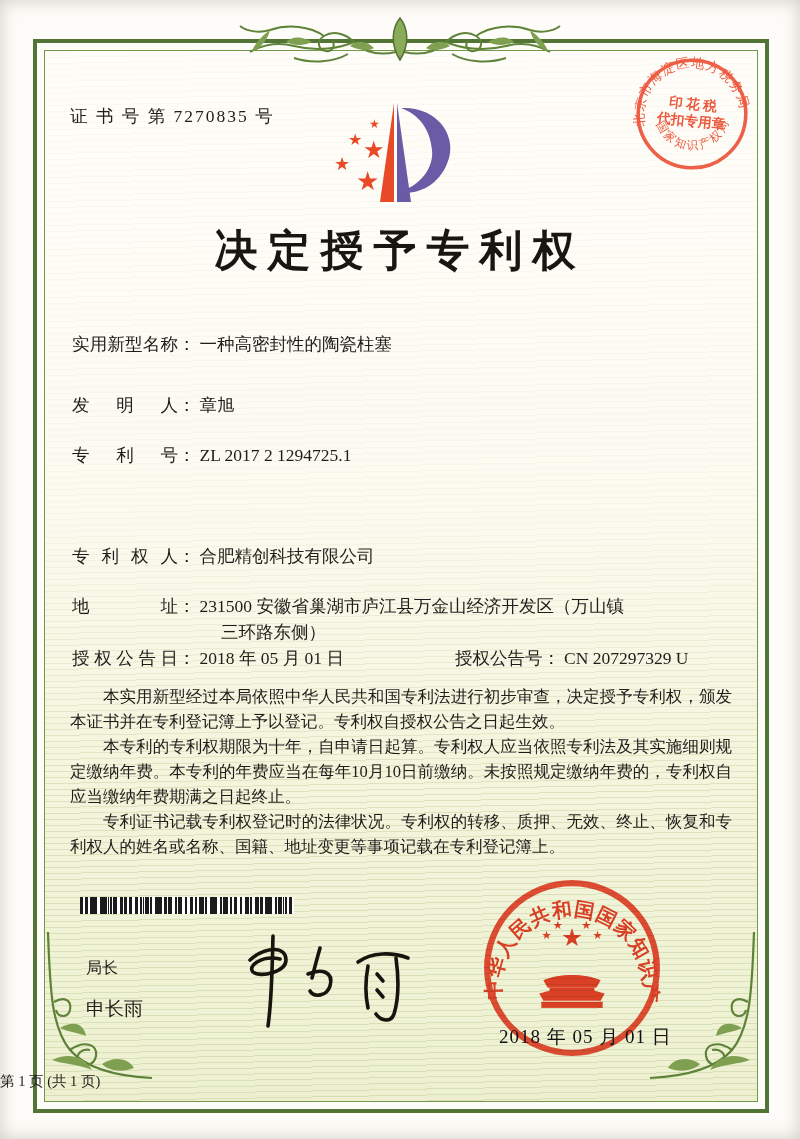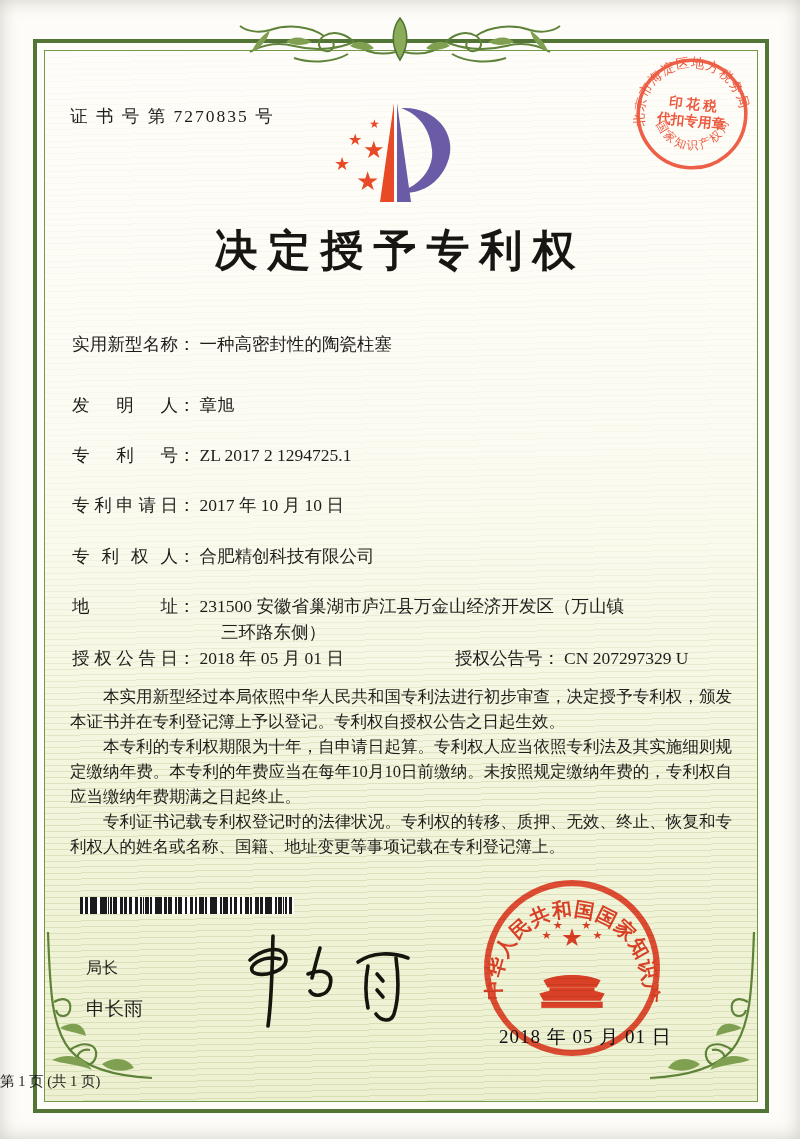--- a/index.html
+++ b/index.html
@@ -135,23 +135,20 @@
   <div class="abs title">决定授予专利权</div>
 
   <div class="abs frow" style="top:332px;">
     <span class="flabel">实用新型名称</span><span>：</span><span class="fvalue">一种高密封性的陶瓷柱塞</span>
   </div>
   <div class="abs frow" style="top:393px;">
     <span class="flabel">发明人</span><span>：</span><span class="fvalue">章旭</span>
   </div>
   <div class="abs frow" style="top:443px;">
     <span class="flabel">专利号</span><span>：</span><span class="fvalue">ZL 2017 2 1294725.1</span>
-  </div>
-  <div class="abs frow" style="top:493px;">
-    <span class="flabel">专利申请日</span><span>：</span><span class="fvalue">2017 年 10 月 10 日</span>
   </div>
   <div class="abs frow" style="top:544px;">
     <span class="flabel">专利权人</span><span>：</span><span class="fvalue">合肥精创科技有限公司</span>
   </div>
   <div class="abs frow" style="top:594px;">
     <span class="flabel">地址</span><span>：</span><span class="fvalue">231500 安徽省巢湖市庐江县万金山经济开发区（万山镇</span>
   </div>
   <div class="abs addr2" style="top:620px;margin-left:24px;">三环路东侧）</div>
   <div class="abs frow" style="top:646px;">
     <span class="flabel">授权公告日</span><span>：</span><span class="fvalue">2018 年 05 月 01 日</span>

